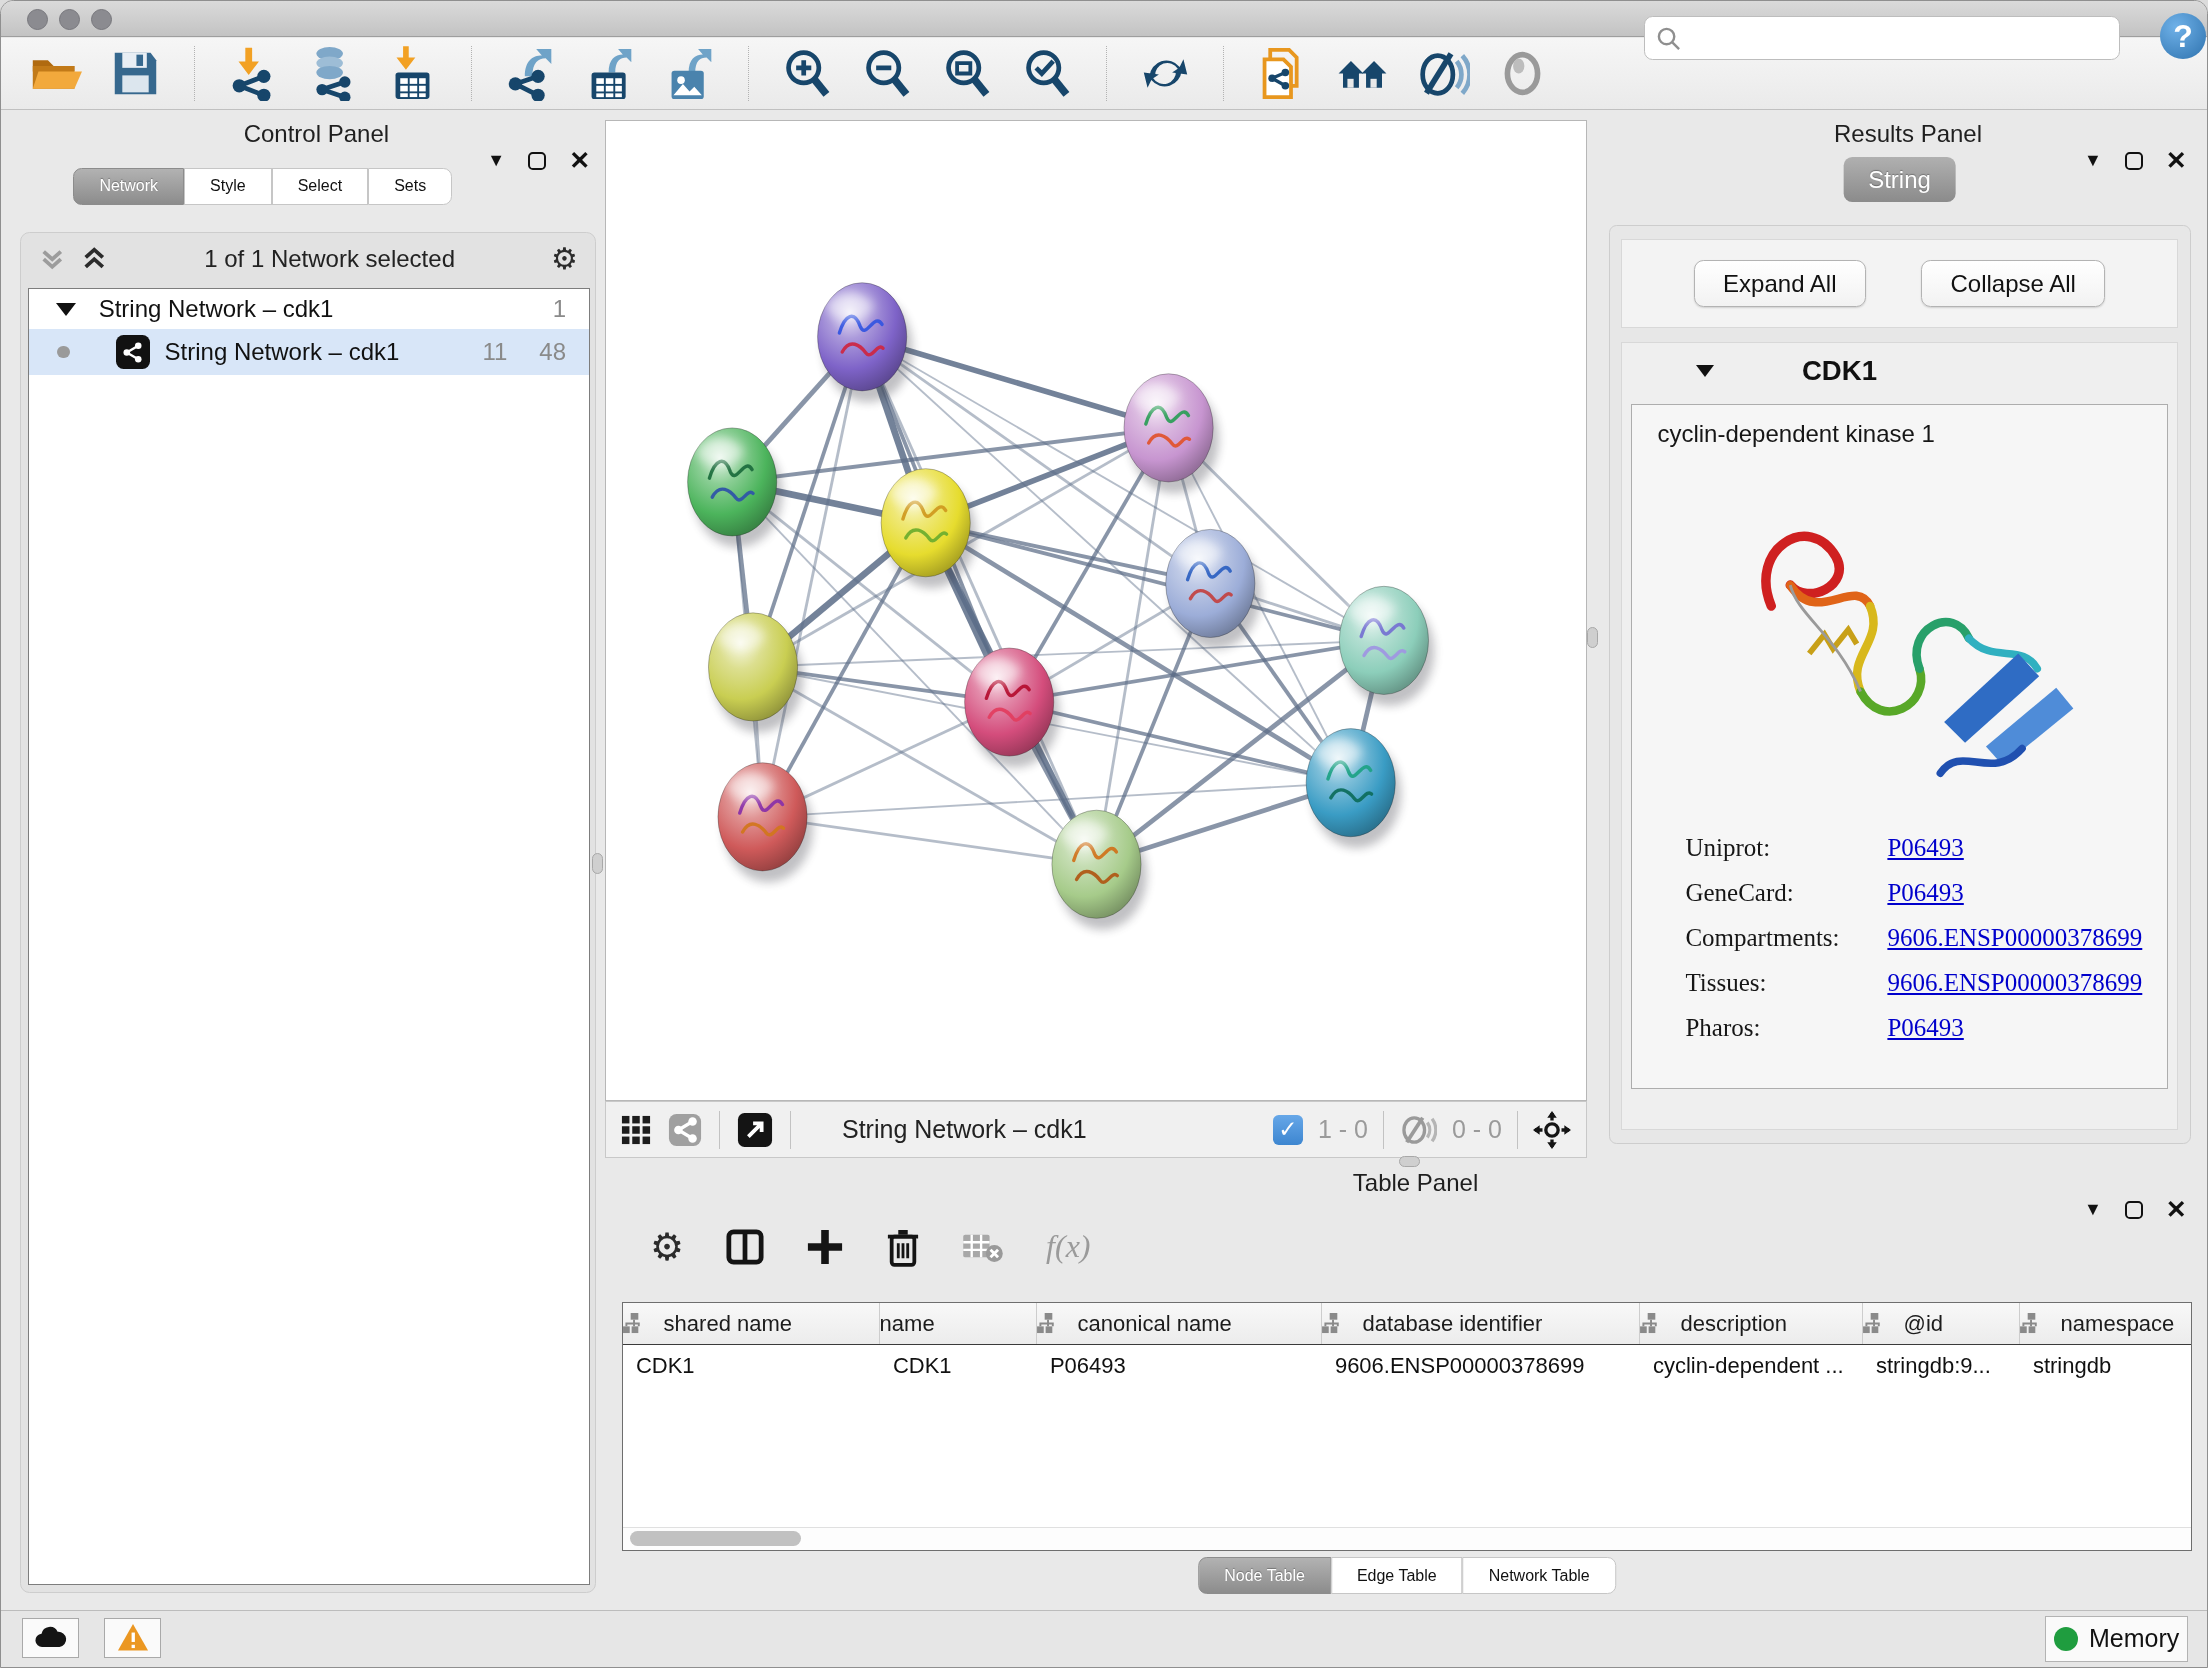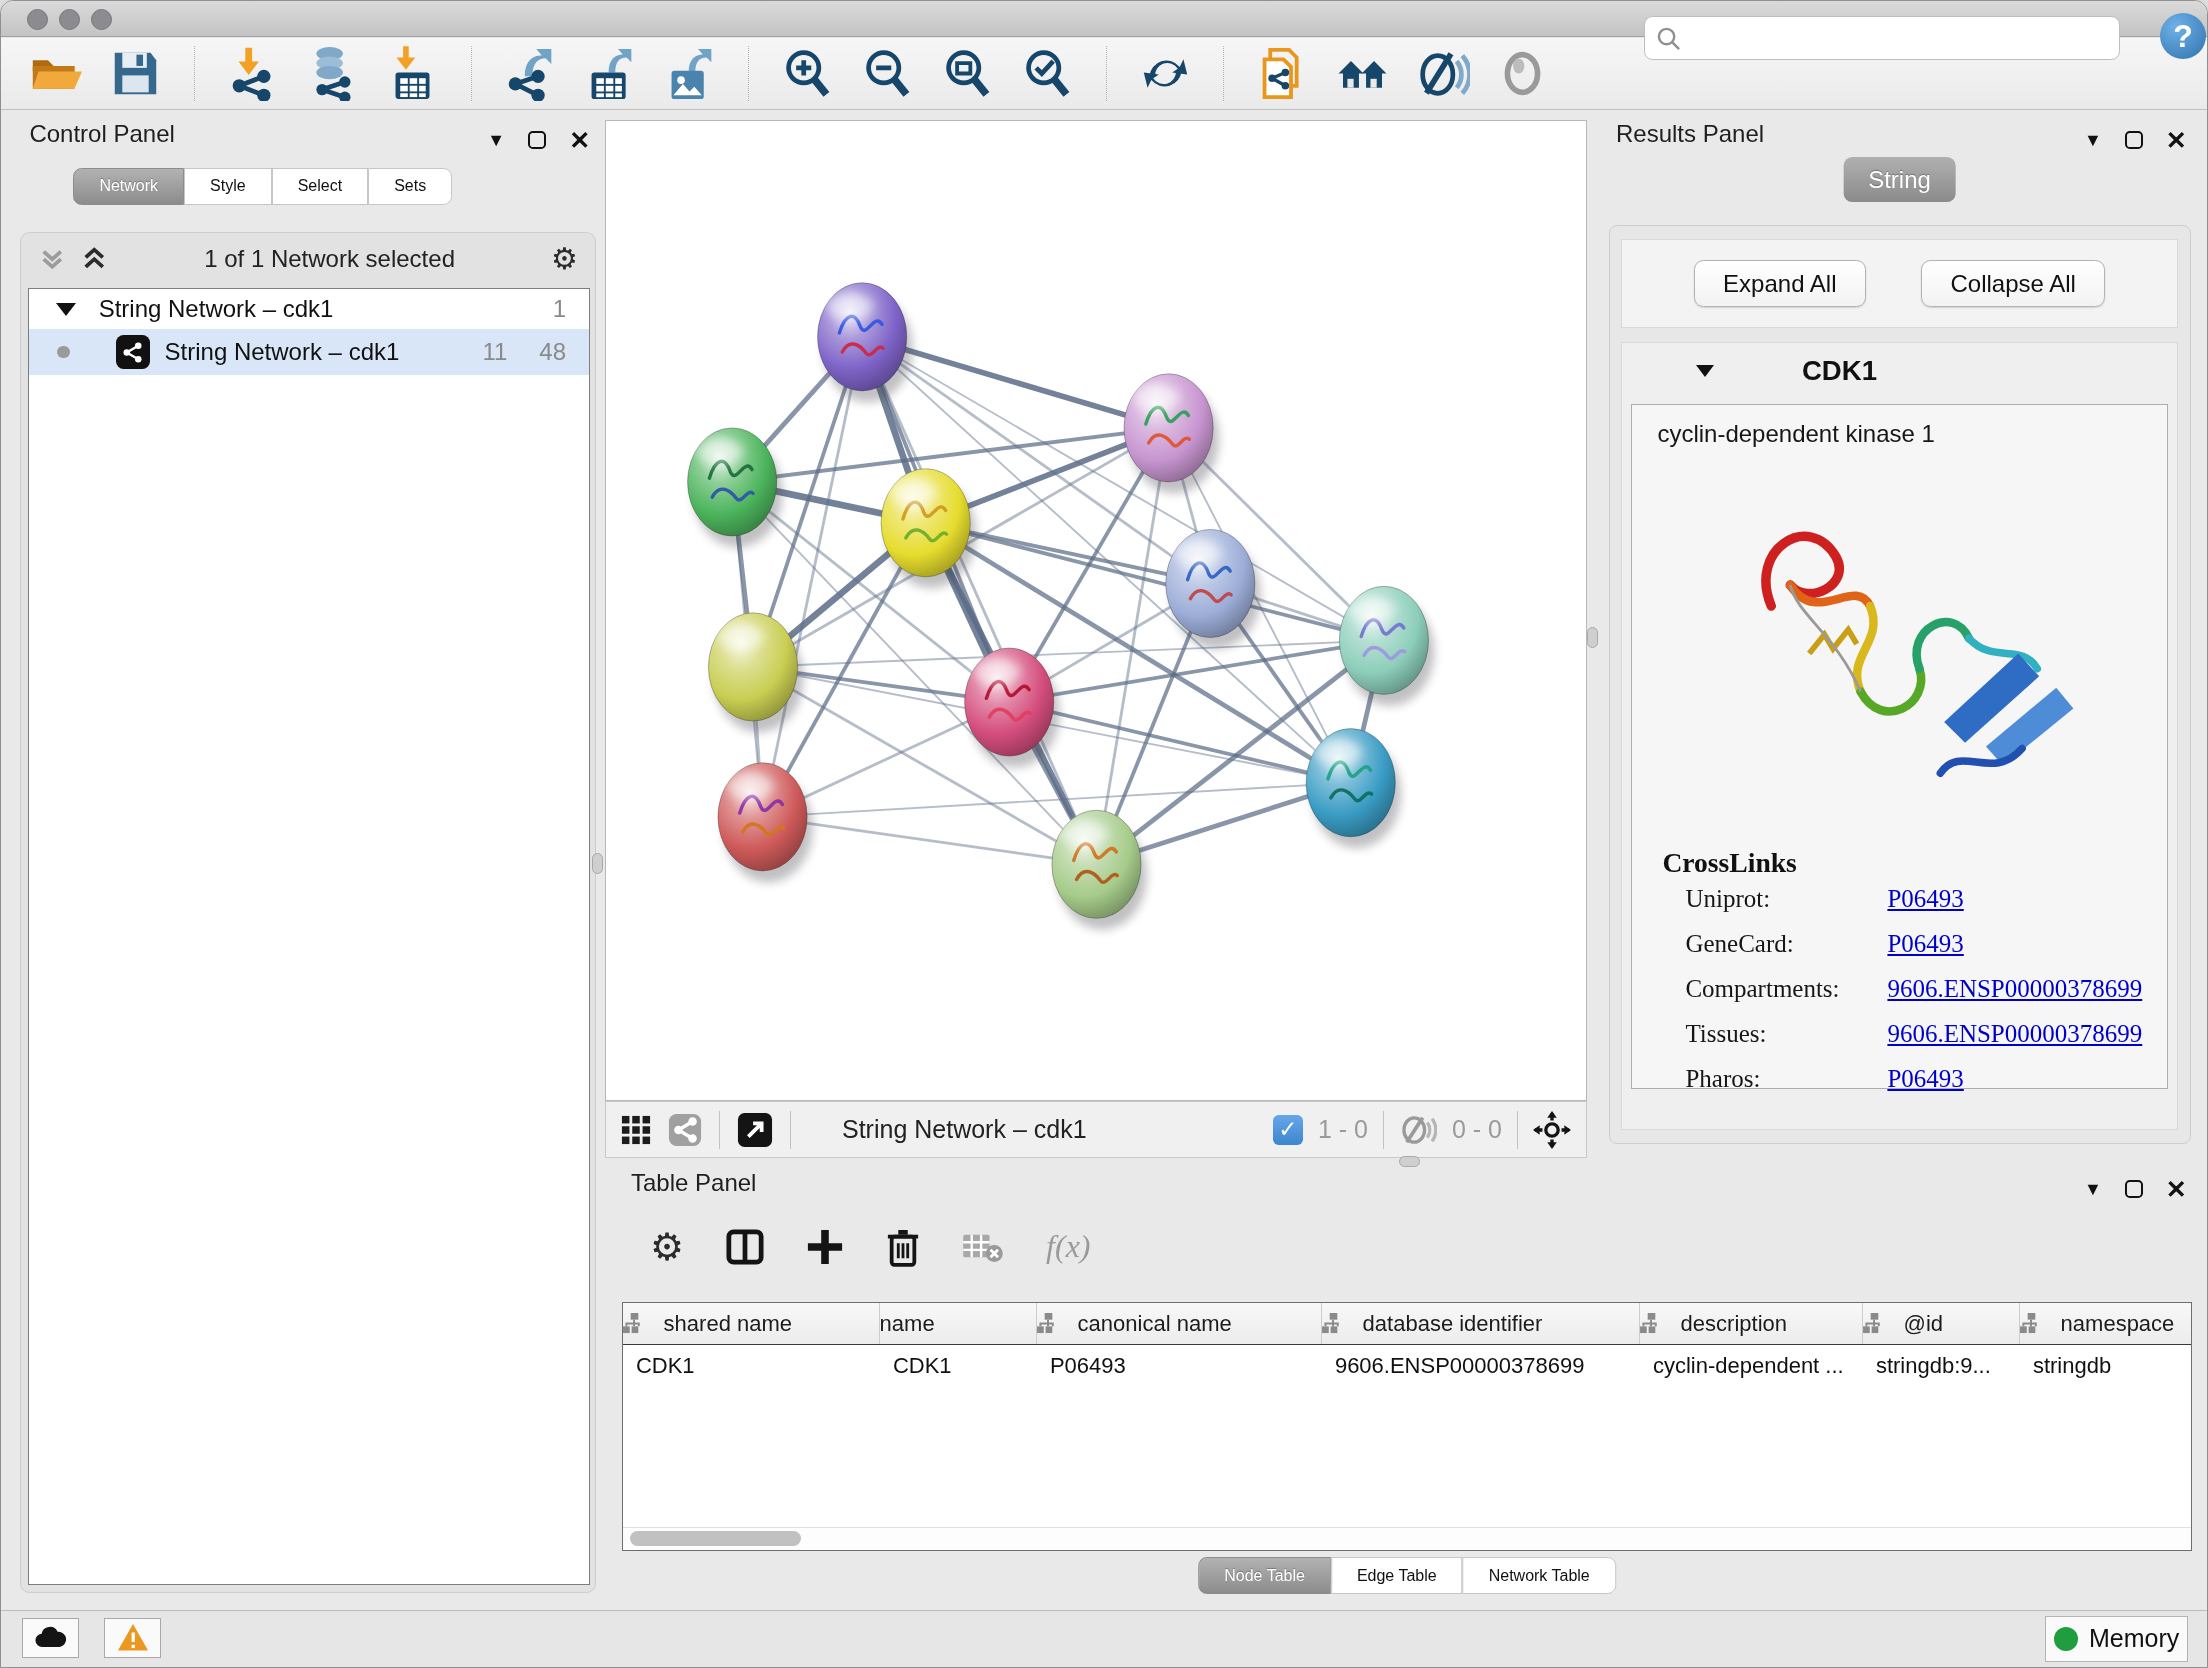--- a/index.html
+++ b/index.html
@@ -21,21 +21,21 @@
   .tsep { width:0; height:55px; border-left:1.9px dotted #b2b2b2; margin:0 5.7px; }
   .tico { width:55px; height:55px; display:flex; align-items:center; justify-content:center; }
   .searchbox { position:absolute; left:1643px; top:15px; width:476px; height:44px; background:#fff;
                border:1px solid #bdbdbd; border-radius:8.6px; display:flex; align-items:center; padding-left:11.4px; }
   .searchbox input { border:none; outline:none; font-size:23px; width:418px; background:transparent; }
   .helpbtn { position:absolute; left:2159px; top:12.4px; width:46px; height:46px; border-radius:50%;
              background:radial-gradient(circle at 35% 30%, #6fb1e8, #2e72ae); color:#fff; font-size:32px;
              font-weight:bold; display:flex; align-items:center; justify-content:center; }
 
   
-  .panel-head { display:flex; height:40px; }
+  .panel-head { display:flex; align-items:center; height:40px;flex-direction:column; }
   .panel-title { font-size:24px; color:#1f1f1f; padding-left:17px; }
   .panel-ctrls { margin-left:auto; display:flex; align-items:center; gap:23px; padding-right:13.3px; }
   .pc-caret { font-size:18px; color:#111; }
   .pc-box { width:18px; height:18px; border:2.4px solid #111; border-radius:4.8px; }
   .pc-x { font-size:25px; font-weight:900; color:#111; line-height:1; }
 
   .seg { display:flex; }
   .seg .tab { font-size:16px; padding:8.6px 25px; background:#fff; border:1px solid #c6c6c6; color:#111; }
   .seg .tab:first-child { border-radius:8.6px 0 0 8.6px; }
   .seg .tab:last-child { border-radius:0 8.6px 8.6px 0; }
@@ -641,21 +641,20 @@
               <path d="M174 250 C196 292 248 264 236 226" fill="none" stroke="#58a828" stroke-width="9" stroke-linecap="round"></path>
               <path d="M236 226 C220 184 272 158 288 194" fill="none" stroke="#28a06a" stroke-width="9" stroke-linecap="round"></path>
               <path d="M288 194 C314 222 344 198 360 226" fill="none" stroke="#30b0c0" stroke-width="8" stroke-linecap="round"></path>
               <path d="M120 210 l16 -20 9 15 16 -20 9 15" fill="none" stroke="#c8a018" stroke-width="6"></path>
               <polygon points="262,282 340,210 362,234 284,304" fill="#2f6cc4"></polygon>
               <polygon points="306,308 380,246 398,268 324,328" fill="#4f8cd8"></polygon>
               <path d="M258 336 C280 304 312 346 344 310" fill="none" stroke="#2050b0" stroke-width="8" stroke-linecap="round"></path>
               <path d="M100 138 C108 170 148 190 174 250" fill="none" stroke="#9a9a9a" stroke-width="3"></path>
             </svg>
           </div>
-          <div class="xl-head">CrossLinks</div>
           <div class="xl-row">
             <span class="xl-label">Uniprot:</span>
             <a class="xl-link" style="color:#0000cc">P06493</a>
           </div>
           <div class="xl-row">
             <span class="xl-label">GeneCard:</span>
             <a class="xl-link" style="color:#0000cc">P06493</a>
           </div>
           <div class="xl-row">
             <span class="xl-label">Compartments:</span>

